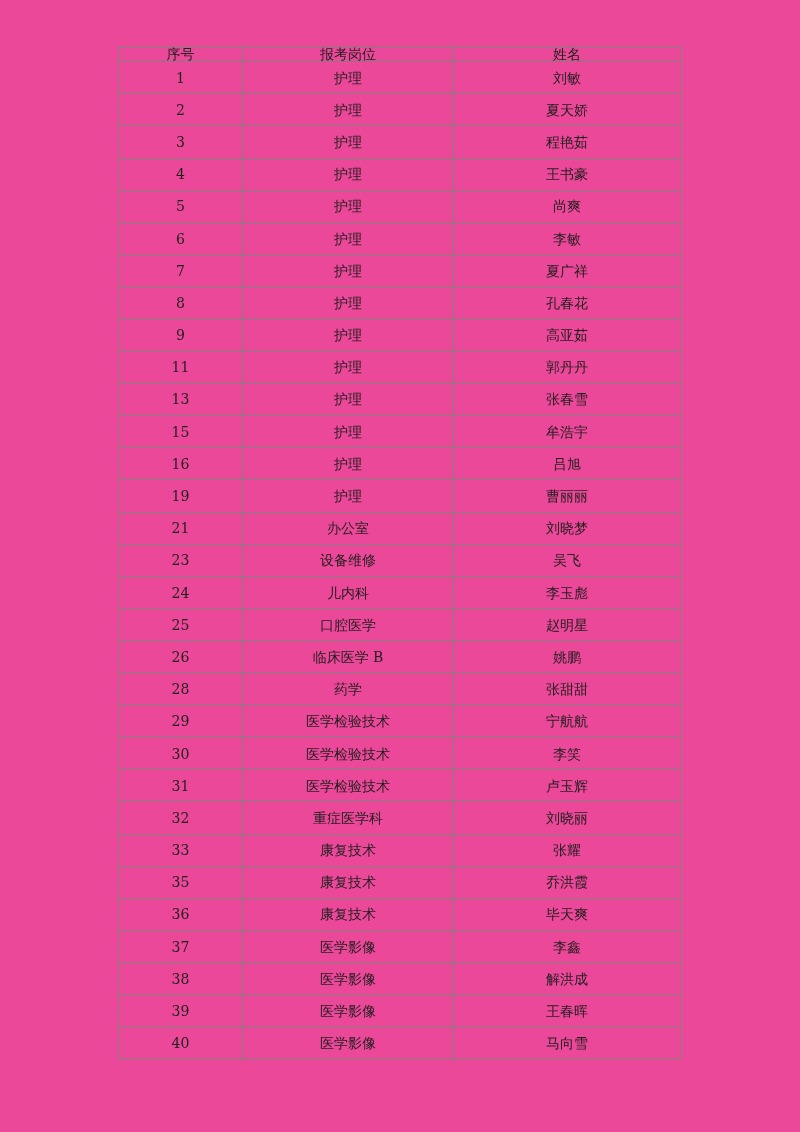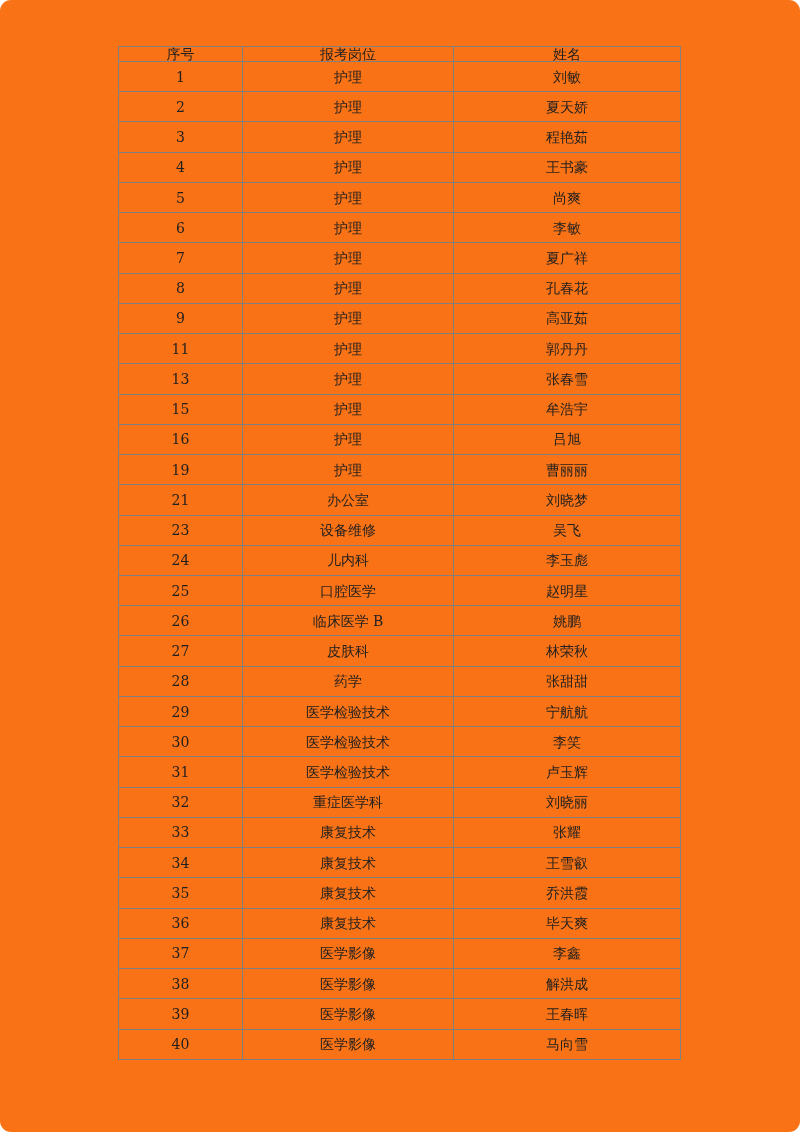--- a/index.html
+++ b/index.html
@@ -9,22 +9,21 @@
   }
   body {
     position: relative;
     width: 800px;
     height: 1132px;
     font-family: "DejaVu Serif", "Liberation Serif", serif;
   }
   .doc-page {
     position: absolute;
     inset: 0;
-    background: #f97316;
-    border-radius: 11px;
+    background: #ec4899;
   }
   table.applicants {
     position: absolute;
     left: 118px;
     top: 46px;
     width: 562px;
     height: 1014px;
     border-collapse: collapse;
     table-layout: fixed;
   }
@@ -152,25 +151,20 @@
           <td>25</td>
           <td>口腔医学</td>
           <td>赵明星</td>
         </tr>
         <tr>
           <td>26</td>
           <td>临床医学 B</td>
           <td>姚鹏</td>
         </tr>
         <tr>
-          <td>27</td>
-          <td>皮肤科</td>
-          <td>林荣秋</td>
-        </tr>
-        <tr>
           <td>28</td>
           <td>药学</td>
           <td>张甜甜</td>
         </tr>
         <tr>
           <td>29</td>
           <td>医学检验技术</td>
           <td>宁航航</td>
         </tr>
         <tr>
@@ -185,25 +179,20 @@
         </tr>
         <tr>
           <td>32</td>
           <td>重症医学科</td>
           <td>刘晓丽</td>
         </tr>
         <tr>
           <td>33</td>
           <td>康复技术</td>
           <td>张耀</td>
-        </tr>
-        <tr>
-          <td>34</td>
-          <td>康复技术</td>
-          <td>王雪叡</td>
         </tr>
         <tr>
           <td>35</td>
           <td>康复技术</td>
           <td>乔洪霞</td>
         </tr>
         <tr>
           <td>36</td>
           <td>康复技术</td>
           <td>毕天爽</td>

